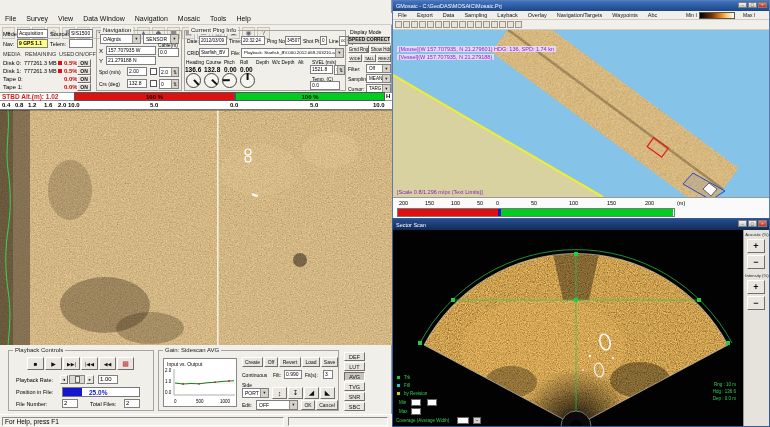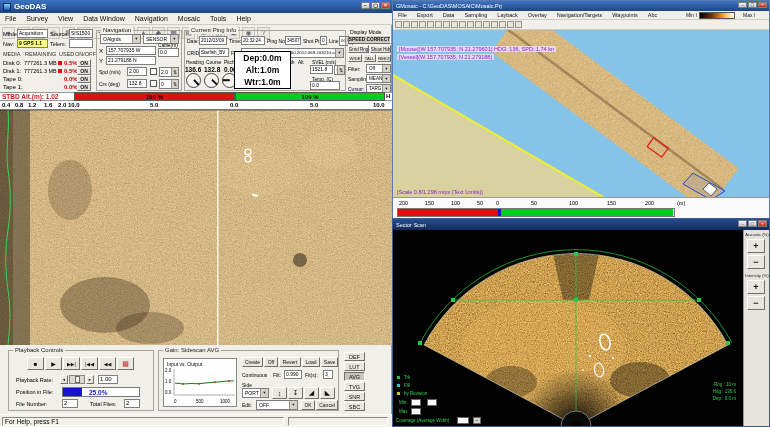--- a/index.html
+++ b/index.html
@@ -33,29 +33,20 @@
 .modebt{position:absolute;width:21px;height:9px;background:#e9e6df;border:1px solid #6f6f6f;border-top-color:#fff;border-left-color:#fff;font-size:5.5px;display:flex;align-items:center;justify-content:center;color:#111}
 .grntx{position:absolute;font-size:4.5px;line-height:6px;color:#2fd455;white-space:nowrap}
 .sq{position:absolute;width:5px;height:5px;border:1px solid #0a0a0a}
 </style>
 </head>
 <body>
 
 <div id="screen">
 
 <div class="abs" style="left:0;top:0;width:392px;height:427px;background:#f0efe9;border-right:1px solid #8a9ab5">
-  <div class="tb" style="left:0;top:0;width:392px;height:13px;font-size:8px">
-    <span class="wic"></span>
-    <span>GeoDAS</span>
-    <span class="wctrl" style="right:2px;top:2px">
-      <span class="wbtn">–</span>
-      <span class="wbtn">▢</span>
-      <span class="wbtn close">×</span>
-    </span>
-  </div>
   <div class="mrow" style="left:0;top:13px;width:392px;height:12px;font-size:7px">
     <span>File</span>
     <span>Survey</span>
     <span>View</span>
     <span>Data Window</span>
     <span>Navigation</span>
     <span>Mosaic</span>
     <span>Tools</span>
     <span>Help</span>
   </div>
@@ -173,25 +164,20 @@
   <span class="dial" style="left:204px;top:73px">
         <i style="transform:rotate(-47deg)"></i>
       </span>
   <span class="dial" style="left:222px;top:73px">
         <i style="transform:rotate(90deg)"></i>
       </span>
   <span class="dial" style="left:240px;top:73px">
         <i style="transform:rotate(180deg)"></i>
       </span>
 
-  <div class="abs" style="left:234px;top:51px;width:57px;height:38px;background:#fff;border:1px solid #000;z-index:3;text-align:center;font-weight:700;font-size:8.5px;line-height:12px">
-    <div>Dep:0.0m</div>
-    <div>Alt:1.0m</div>
-    <div>Wtr:1.0m</div>
-  </div>
 
   <span class="lb" style="left:350px;top:29px;font-size:5.2px">Display Mode</span>
   <span class="bt pressed" style="left:348px;top:35px;width:43px;height:9px;font-size:4.8px;font-weight:700">SPEED CORRECT</span>
   <span class="bt" style="left:348px;top:45px;width:21px;height:8px;font-size:4.5px">Grnd Rng</span>
   <span class="bt" style="left:370px;top:45px;width:21px;height:8px;font-size:4.5px">Show Hdr</span>
   <span class="bt" style="left:348px;top:54px;width:14px;height:8px;font-size:4.2px">WIDE</span>
   <span class="bt" style="left:363px;top:54px;width:13px;height:8px;font-size:4.2px">TALL</span>
   <span class="bt" style="left:377px;top:54px;width:14px;height:8px;font-size:4.2px">FREEZE</span>
   <span class="lb" style="left:348px;top:66px;font-size:5px">Filter:</span>
   <span class="dd" style="left:366px;top:64px;width:25px;height:9px;font-size:4.6px">Off</span>

